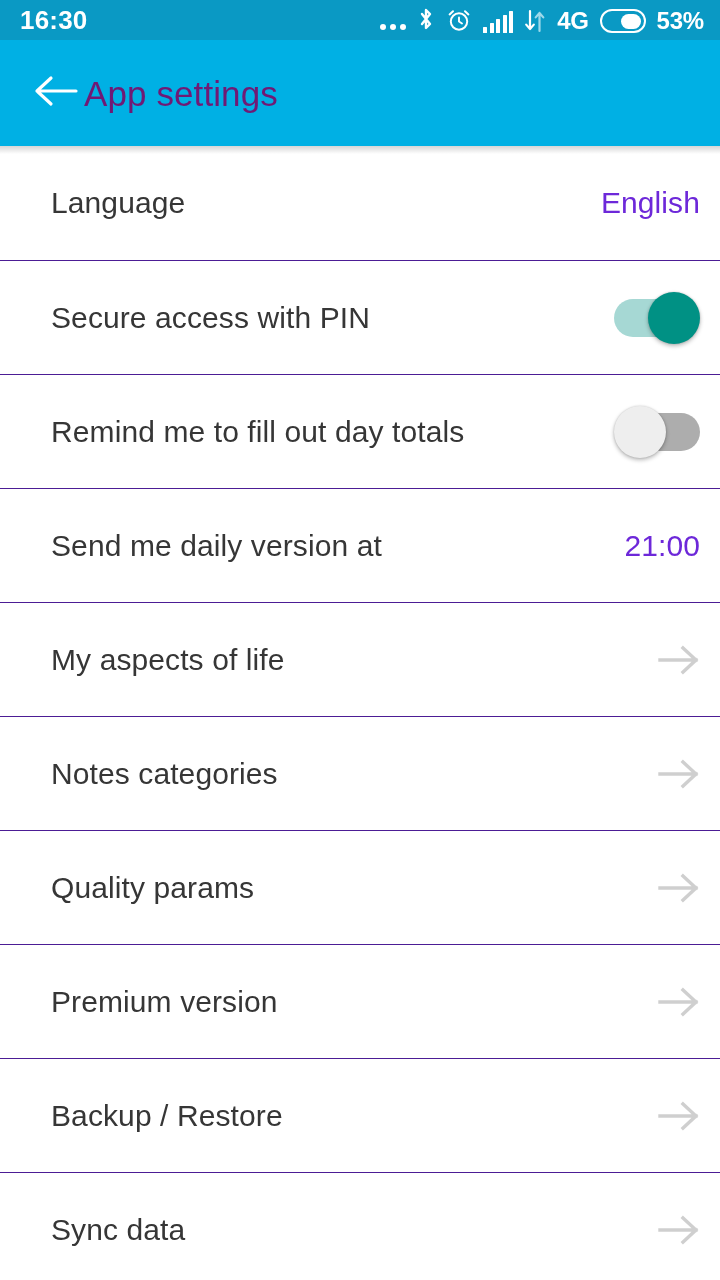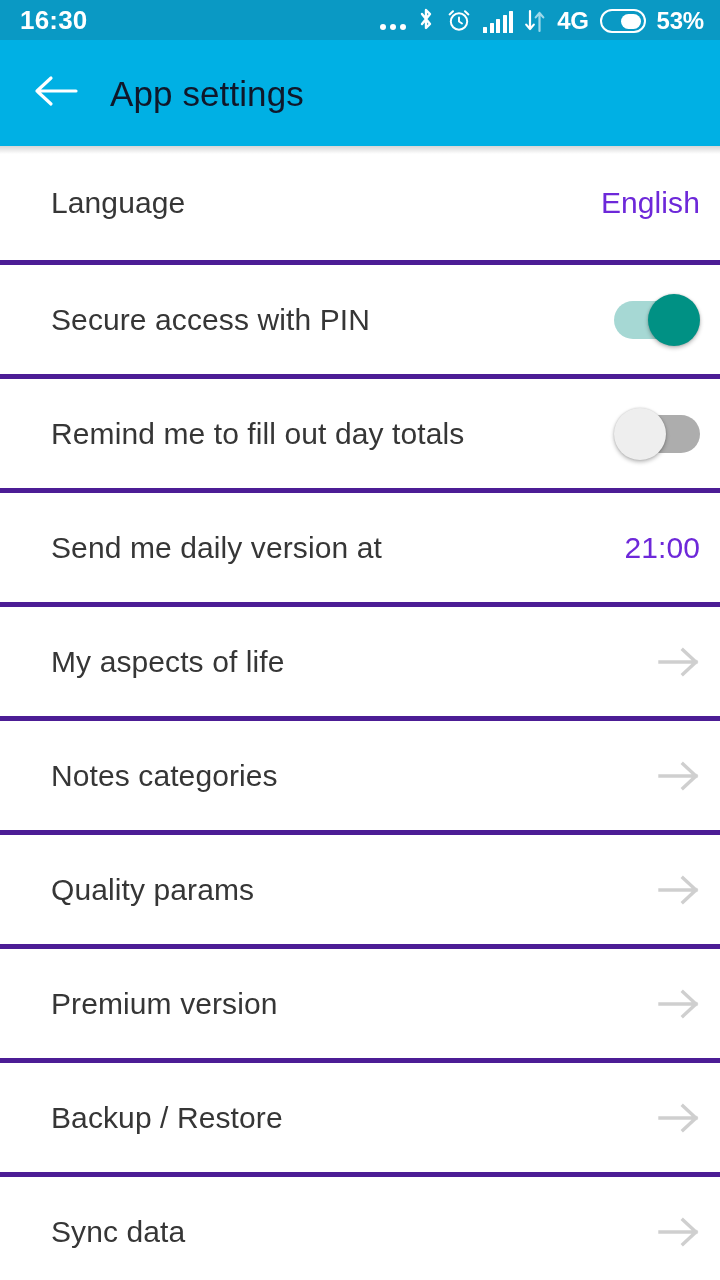--- a/index.html
+++ b/index.html
@@ -127,44 +127,43 @@
   .back-btn {
     width: 56px;
     height: 56px;
     display: flex;
     align-items: center;
     justify-content: center;
     cursor: pointer;
     flex: 0 0 auto;
   }
   .app-bar-title {
-    color: #0f172a;
+    color: #701a75;
     font-size: 35px;
     line-height: 1;
-    margin-left: 26px;
     letter-spacing: 0.1px;
     white-space: nowrap;
   }
 
   
   .settings-list {
     background: #ffffff;
   }
   .row {
     position: relative;
     height: 114px;
     display: flex;
     align-items: center;
     padding: 0 20px 0 51px;
     box-sizing: border-box;
     background: #ffffff;
     cursor: pointer;
   }
   .row + .row {
-    border-top: 5px solid #4c1d95;
+    border-top: 1px solid #4c1d95;
   }
   .row-label {
     font-size: 30px;
     color: #363636;
     line-height: 1;
     letter-spacing: 0.1px;
     white-space: nowrap;
     flex: 1 1 auto;
   }
   .row-value {

